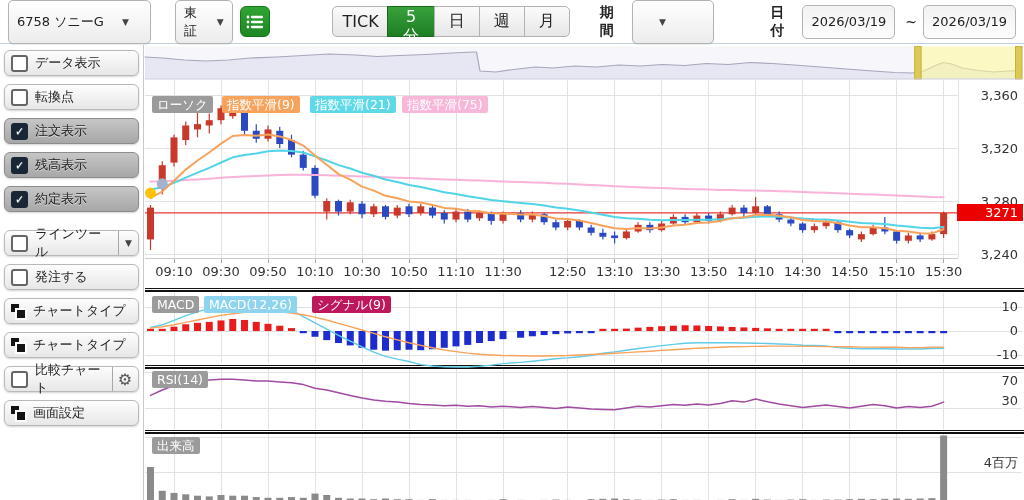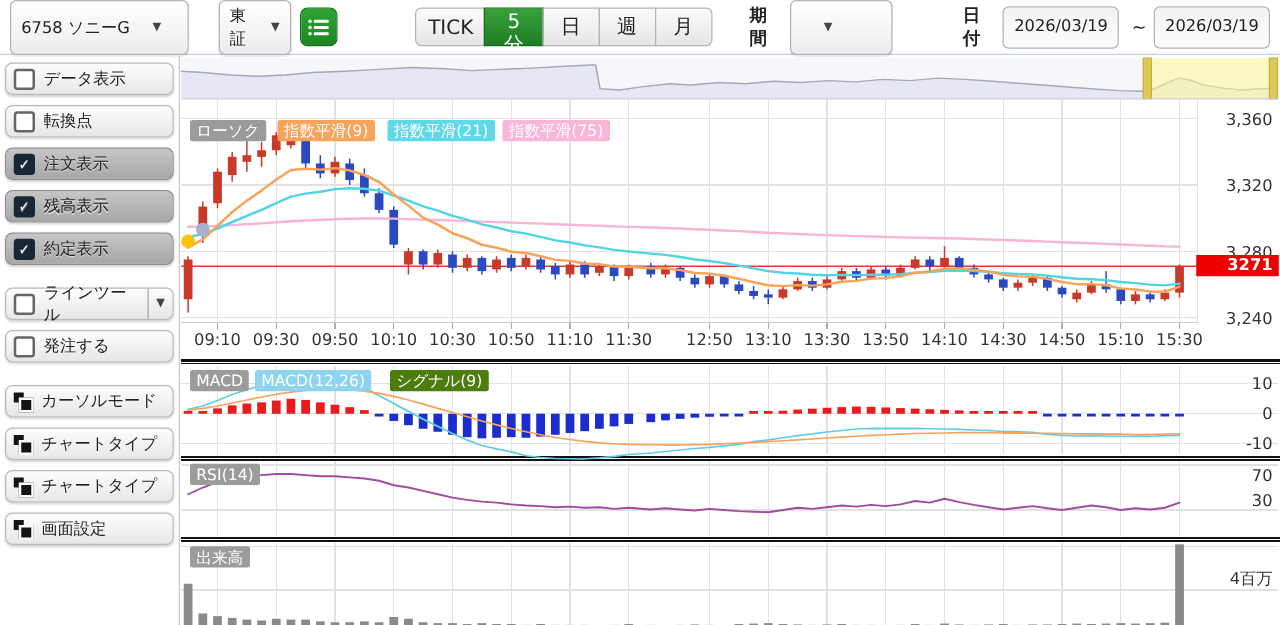--- a/index.html
+++ b/index.html
@@ -50,21 +50,21 @@
   .gear{margin-left:auto;border-left:1px solid #a7a7a7;padding-left:5px;font-size:16px;color:#555;align-self:stretch;
         display:flex;align-items:center;}
   .win-icon{position:relative;width:15px;height:15px;flex:0 0 auto;}
   .win-icon i{position:absolute;display:block;}
   .win-icon .b{left:0;top:0;width:8px;height:8px;background:#141414;}
   .win-icon .f{left:4px;top:4px;width:8px;height:8px;background:#141414;border:2px solid #fdfdfd;box-sizing:content-box;}
   
   #chart{position:absolute;left:0;top:0;z-index:1;}
   .badge{position:absolute;z-index:2;color:#fff;font-size:12.5px;line-height:17px;padding:0 5px;border-radius:2px;white-space:nowrap;}
   .price-badge{position:absolute;left:957px;top:204px;width:66px;height:17px;background:#ec0000;color:#fff;
-        font-size:13px;font-weight:bold;text-align:right;padding:0 5px;box-sizing:border-box;z-index:2;line-height:17px;}
+        font-size:13px;font-weight:normal;text-align:right;padding:0 5px;box-sizing:border-box;z-index:2;line-height:17px;}
 </style>
 </head>
 <body>
 
 <svg id="chart" width="1024" height="500" viewBox="0 0 1024 500">
     <g>
       <rect x="145" y="46.5" width="877" height="32.5" fill="#f6f6fb"></rect>
       <path d="M145,79 L145.0,57 L162.5,58 L184.5,60 L206.4,61 L228.3,60 L250.2,58 L276.5,57 L302.9,55.5 L329.2,54 L355.5,55 L377.4,56.5 L399.3,55.5 L425.6,54.5 L451.9,53 L473.0,52 L476.5,52 L480.0,71 L495.8,72 L513.3,69.5 L535.3,67 L552.8,68 L574.7,66 L596.7,67 L618.6,65 L640.5,66 L662.4,64.5 L684.4,65.5 L706.3,63.5 L728.2,64.5 L750.1,62.5 L772.1,63.5 L794.0,65 L820.3,67 L846.6,69 L872.9,71 L894.8,72.5 L912.4,73 L923.8,71 L934.3,66 L943.1,62.5 L951.8,64 L962.4,68 L978.1,70.5 L993.9,72 L1008.8,71 L1022.0,70.5 L1022,79 Z" fill="#e7e7f3"></path>
       <polyline points="145.0,57 162.5,58 184.5,60 206.4,61 228.3,60 250.2,58 276.5,57 302.9,55.5 329.2,54 355.5,55 377.4,56.5 399.3,55.5 425.6,54.5 451.9,53 473.0,52 476.5,52 480.0,71 495.8,72 513.3,69.5 535.3,67 552.8,68 574.7,66 596.7,67 618.6,65 640.5,66 662.4,64.5 684.4,65.5 706.3,63.5 728.2,64.5 750.1,62.5 772.1,63.5 794.0,65 820.3,67 846.6,69 872.9,71 894.8,72.5 912.4,73 923.8,71 934.3,66 943.1,62.5 951.8,64 962.4,68 978.1,70.5 993.9,72 1008.8,71 1022.0,70.5" fill="none" stroke="#a6a6bc" stroke-width="1.2" stroke-linejoin="round" stroke-linecap="round"></polyline>
       <rect x="917.6370000000001" y="46.5" width="104.36299999999994" height="32.5" fill="rgba(255,250,150,0.55)"></rect>
@@ -570,52 +570,50 @@
   </button>
   <button class="side-btn gap-lg">
     <span class="cb"></span>
     <span>ラインツール</span>
     <span class="split-arr">▼</span>
   </button>
   <button class="side-btn">
     <span class="cb"></span>
     <span>発注する</span>
   </button>
-  <button class="side-btn gap-lg">
-    <span class="win-icon">
-        <i class="b"></i>
-        <i class="f"></i>
-      </span>
-    <span>カーソルモード</span>
-  </button>
   <button class="side-btn">
     <span class="win-icon">
         <i class="b"></i>
         <i class="f"></i>
       </span>
     <span>チャートタイプ</span>
   </button>
   <button class="side-btn">
     <span class="win-icon">
         <i class="b"></i>
         <i class="f"></i>
       </span>
     <span>チャートタイプ</span>
+  </button>
+  <button class="side-btn">
+    <span class="cb"></span>
+    <span>比較チャート</span>
+    <span class="gear">⚙</span>
   </button>
   <button class="side-btn">
     <span class="win-icon">
         <i class="b"></i>
         <i class="f"></i>
       </span>
     <span>画面設定</span>
   </button>
 </aside>
 
 <div class="badge" style="left:152px;top:96px;background:#9b9b9b">ローソク</div>
 <div class="badge" style="left:222px;top:96px;background:#f7a35c">指数平滑(9)</div>
 <div class="badge" style="left:310px;top:96px;background:#5fd8e8">指数平滑(21)</div>
 <div class="badge" style="left:402px;top:96px;background:#f8b6d9">指数平滑(75)</div>
 <div class="badge" style="left:152px;top:296px;background:#9b9b9b">MACD</div>
 <div class="badge" style="left:204px;top:296px;background:#8fd4ef">MACD(12,26)</div>
-<div class="badge" style="left:312px;top:296px;background:#4d7c0f">シグナル(9)</div>
+<div class="badge" style="left:312px;top:296px;background:#be185d">シグナル(9)</div>
 <div class="badge" style="left:152px;top:371px;background:#9b9b9b">RSI(14)</div>
 <div class="badge" style="left:152px;top:437px;background:#9b9b9b">出来高</div>
 <div class="price-badge">3271</div>
 
 </body></html>

